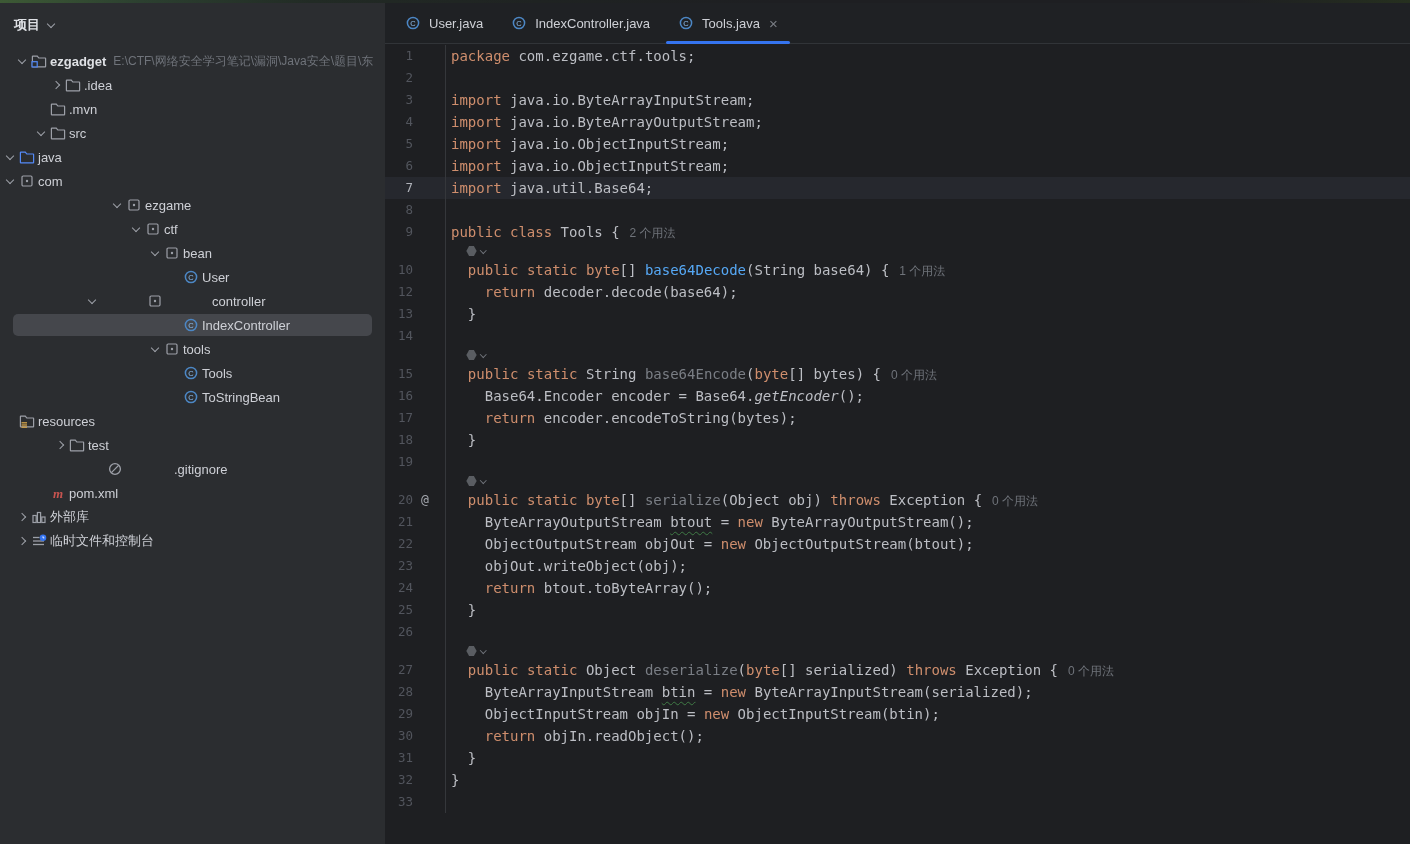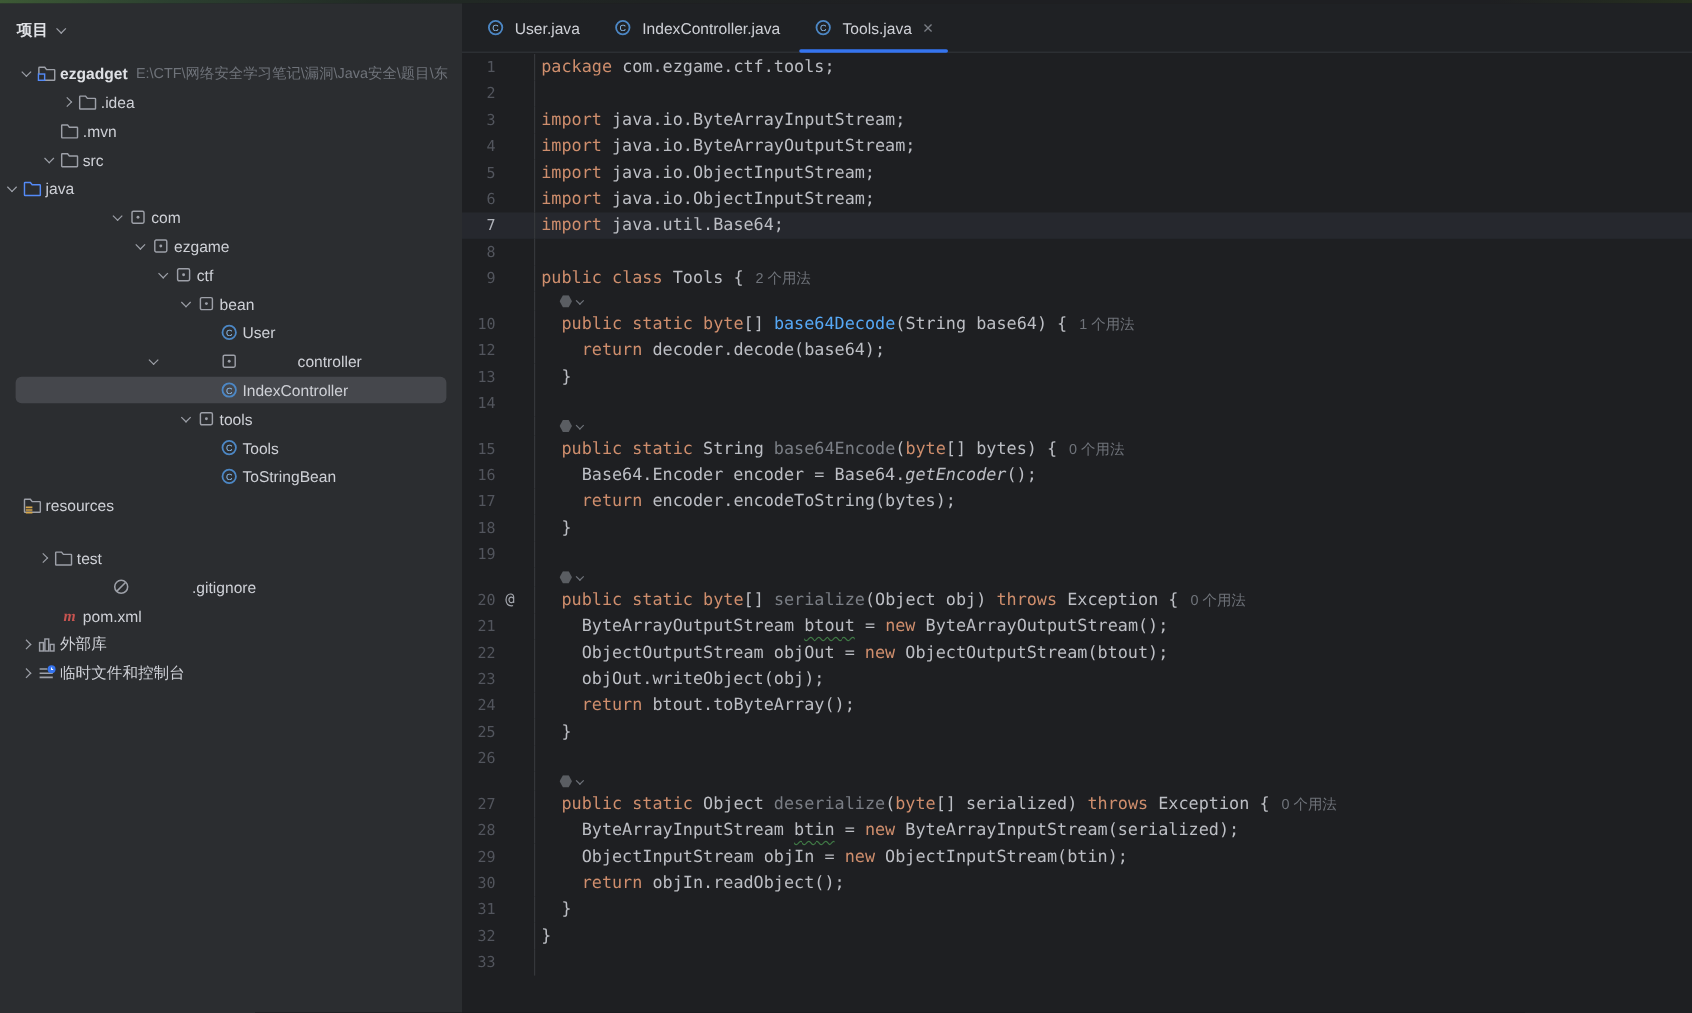--- a/index.html
+++ b/index.html
@@ -113,21 +113,21 @@
           <span class="chev-slot">
             <span class="chev open"></span>
           </span>
           <span class="ticon">
             <svg width="16" height="16" viewBox="0 0 16 16">
               <path d="M1.9 3.1h4.4l1.5 1.9h6.3c.3 0 .5.2.5.5v7.9c0 .3-.2.5-.5.5H1.9c-.3 0-.5-.2-.5-.5V3.6c0-.3.2-.5.5-.5z" fill="none" stroke="#548AF7" stroke-width="1.2"></path>
             </svg>
           </span>
           <span class="tlabel">java</span>
         </div>
-        <div class="trow" style="padding-left: 88px;">
+        <div class="trow" style="">
           <span class="chev-slot">
             <span class="chev open"></span>
           </span>
           <span class="ticon">
             <svg width="16" height="16" viewBox="0 0 16 16">
               <rect x="3" y="3" width="10" height="10" rx="1.2" fill="none" stroke="#9DA0A8" stroke-width="1.2"></rect>
               <circle cx="8" cy="8" r="1.2" fill="#9DA0A8"></circle>
             </svg>
           </span>
           <span class="tlabel">com</span>
@@ -171,21 +171,21 @@
         <div class="trow" style="padding-left: 164px;">
           <span class="chev-slot"></span>
           <span class="ticon">
             <svg width="16" height="16" viewBox="0 0 16 16">
               <circle cx="8" cy="8" r="5.6" fill="none" stroke="#4C87C5" stroke-width="1.5"></circle>
               <text x="8" y="11" font-size="7.5" font-family="Liberation Sans,sans-serif" fill="#8FC1F2" text-anchor="middle">C</text>
             </svg>
           </span>
           <span class="tlabel">User</span>
         </div>
-        <div class="trow" style="padding-left: 118px; gap: 46px;">
+        <div class="trow" style="padding-left: 82px; gap: 46px;">
           <span class="chev-slot">
             <span class="chev open"></span>
           </span>
           <span class="ticon">
             <svg width="16" height="16" viewBox="0 0 16 16">
               <rect x="3" y="3" width="10" height="10" rx="1.2" fill="none" stroke="#9DA0A8" stroke-width="1.2"></rect>
               <circle cx="8" cy="8" r="1.2" fill="#9DA0A8"></circle>
             </svg>
           </span>
           <span class="tlabel">controller</span>
@@ -236,32 +236,32 @@
           <span class="chev-slot"></span>
           <span class="ticon">
             <svg width="16" height="16" viewBox="0 0 16 16">&gt;<path d="M1.9 3.1h4.4l1.5 1.9h6.3c.3 0 .5.2.5.5v7.9c0 .3-.2.5-.5.5H1.9c-.3 0-.5-.2-.5-.5V3.6c0-.3.2-.5.5-.5z" fill="none" stroke="#9DA0A8" stroke-width="1.2"></path><g stroke="#D5A54A" stroke-width="1.3">
                 <line x1="2.5" y1="9.8" x2="8" y2="9.8"></line>
                 <line x1="2.5" y1="12" x2="8" y2="12"></line>
                 <line x1="2.5" y1="14.2" x2="8" y2="14.2"></line>
               </g></svg>
           </span>
           <span class="tlabel">resources</span>
         </div>
-        <div class="trow" style="padding-left: 26px; margin-top: 20px;">
+        <div class="trow" style="padding-left: 50px;">
           <span class="chev-slot">
             <span class="chev closed"></span>
           </span>
           <span class="ticon">
             <svg width="16" height="16" viewBox="0 0 16 16">
               <path d="M1.9 3.1h4.4l1.5 1.9h6.3c.3 0 .5.2.5.5v7.9c0 .3-.2.5-.5.5H1.9c-.3 0-.5-.2-.5-.5V3.6c0-.3.2-.5.5-.5z" fill="none" stroke="#9DA0A8" stroke-width="1.2"></path>
             </svg>
           </span>
           <span class="tlabel">test</span>
         </div>
-        <div class="trow" style="padding-left: 26px; gap: 48px;">
+        <div class="trow" style="padding-left: 40px; gap: 48px;">
           <span class="chev-slot"></span>
           <span class="ticon">
             <svg width="16" height="16" viewBox="0 0 16 16">
               <circle cx="8" cy="8" r="5.4" fill="none" stroke="#9DA0A8" stroke-width="1.3"></circle>
               <line x1="4.4" y1="11.6" x2="11.6" y2="4.4" stroke="#9DA0A8" stroke-width="1.3"></line>
             </svg>
           </span>
           <span class="tlabel">.gitignore</span>
         </div>
         <div class="trow" style="padding-left: 31px;">

